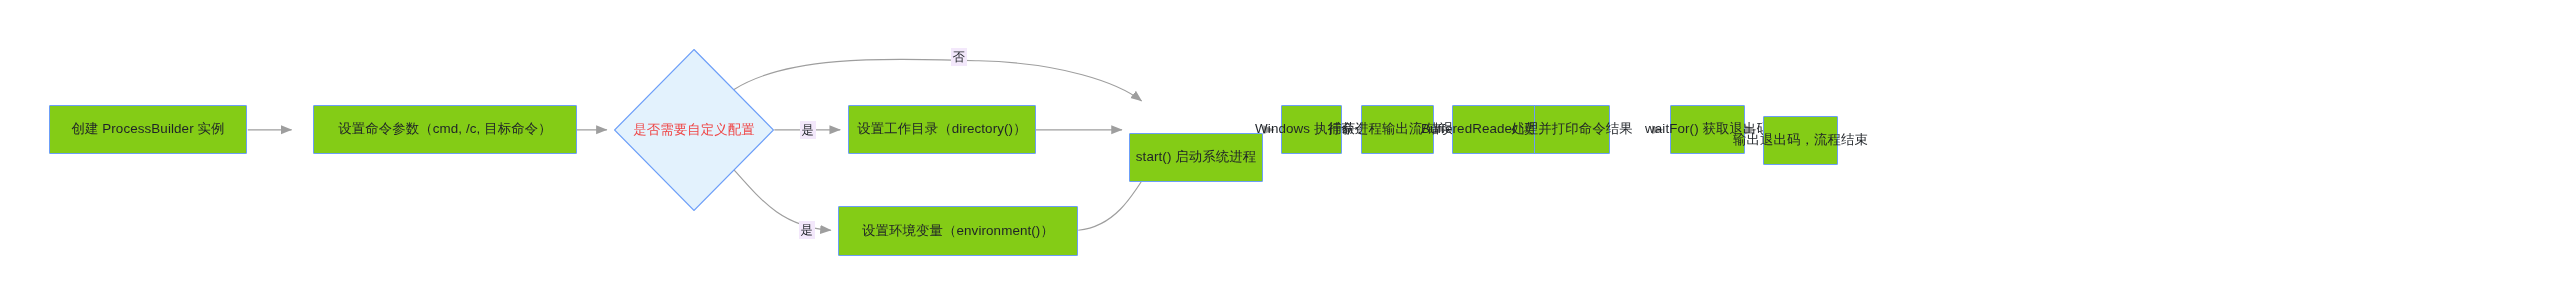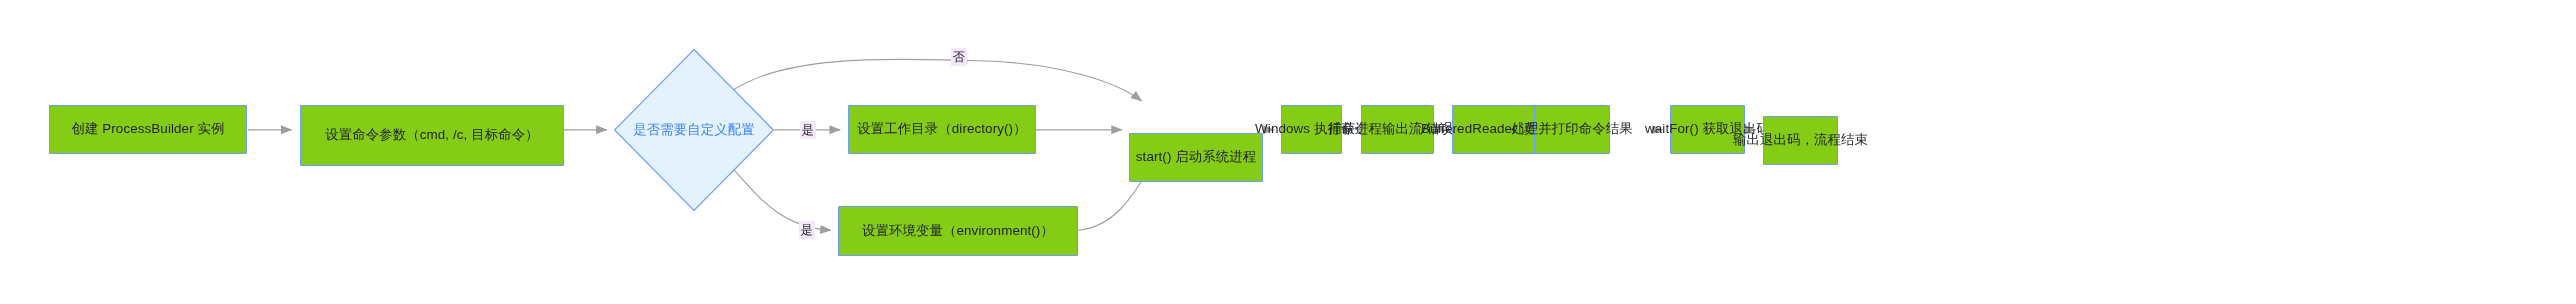--- a/index.html
+++ b/index.html
@@ -22,21 +22,21 @@
     white-space:nowrap;
     letter-spacing:0.1px;
   }
   .diamond-wrap{position:absolute;}
   .diamond-shape{position:absolute;left:0;top:0;}
   .diamond-label{
     position:absolute;
     left:0;top:0;
     width:100%;height:100%;
     display:flex;align-items:center;justify-content:center;
-    color:#3b82f6;
+    color:#ef4444;
     font-size:13.4px;
     white-space:nowrap;
     text-align:center;
     letter-spacing:0.1px;
   }
   .edge-label{
     position:absolute;
     background:#f3e8fb;
     color:#1f2328;
     font-size:12.4px;
@@ -79,21 +79,21 @@
       <path d="M3022,252 L3043,252" marker-end="url(#ah)"></path>
       <path d="M3205,252 L3227,252" marker-end="url(#ah)"></path>
       <path d="M3386,252 L3408,252" marker-end="url(#ah)"></path>
     </g>
   </svg>
 
   <div class="node" style="left:49px;top:105px;width:198px;height:49px;">
     <span>创建 ProcessBuilder 实例</span>
   </div>
 
-  <div class="node" style="left:300px;top:105px;width:264px;height:61px;">
+  <div class="node" style="left:313px;top:105px;width:264px;height:49px;">
     <span>设置命令参数（cmd, /c, 目标命令）</span>
   </div>
 
   <div class="diamond-wrap" style="left:614px;top:49px;width:160px;height:162px;">
     <svg class="diamond-shape" width="160" height="162" viewBox="0 0 311 315" xmlns="http://www.w3.org/2000/svg">
       <polygon points="155.5,1 310,157.5 155.5,314 1,157.5" fill="#e3f2fd" stroke="#6c9ef8" stroke-width="2.2"></polygon>
     </svg>
     <div class="diamond-label">是否需要自定义配置</div>
   </div>
 

